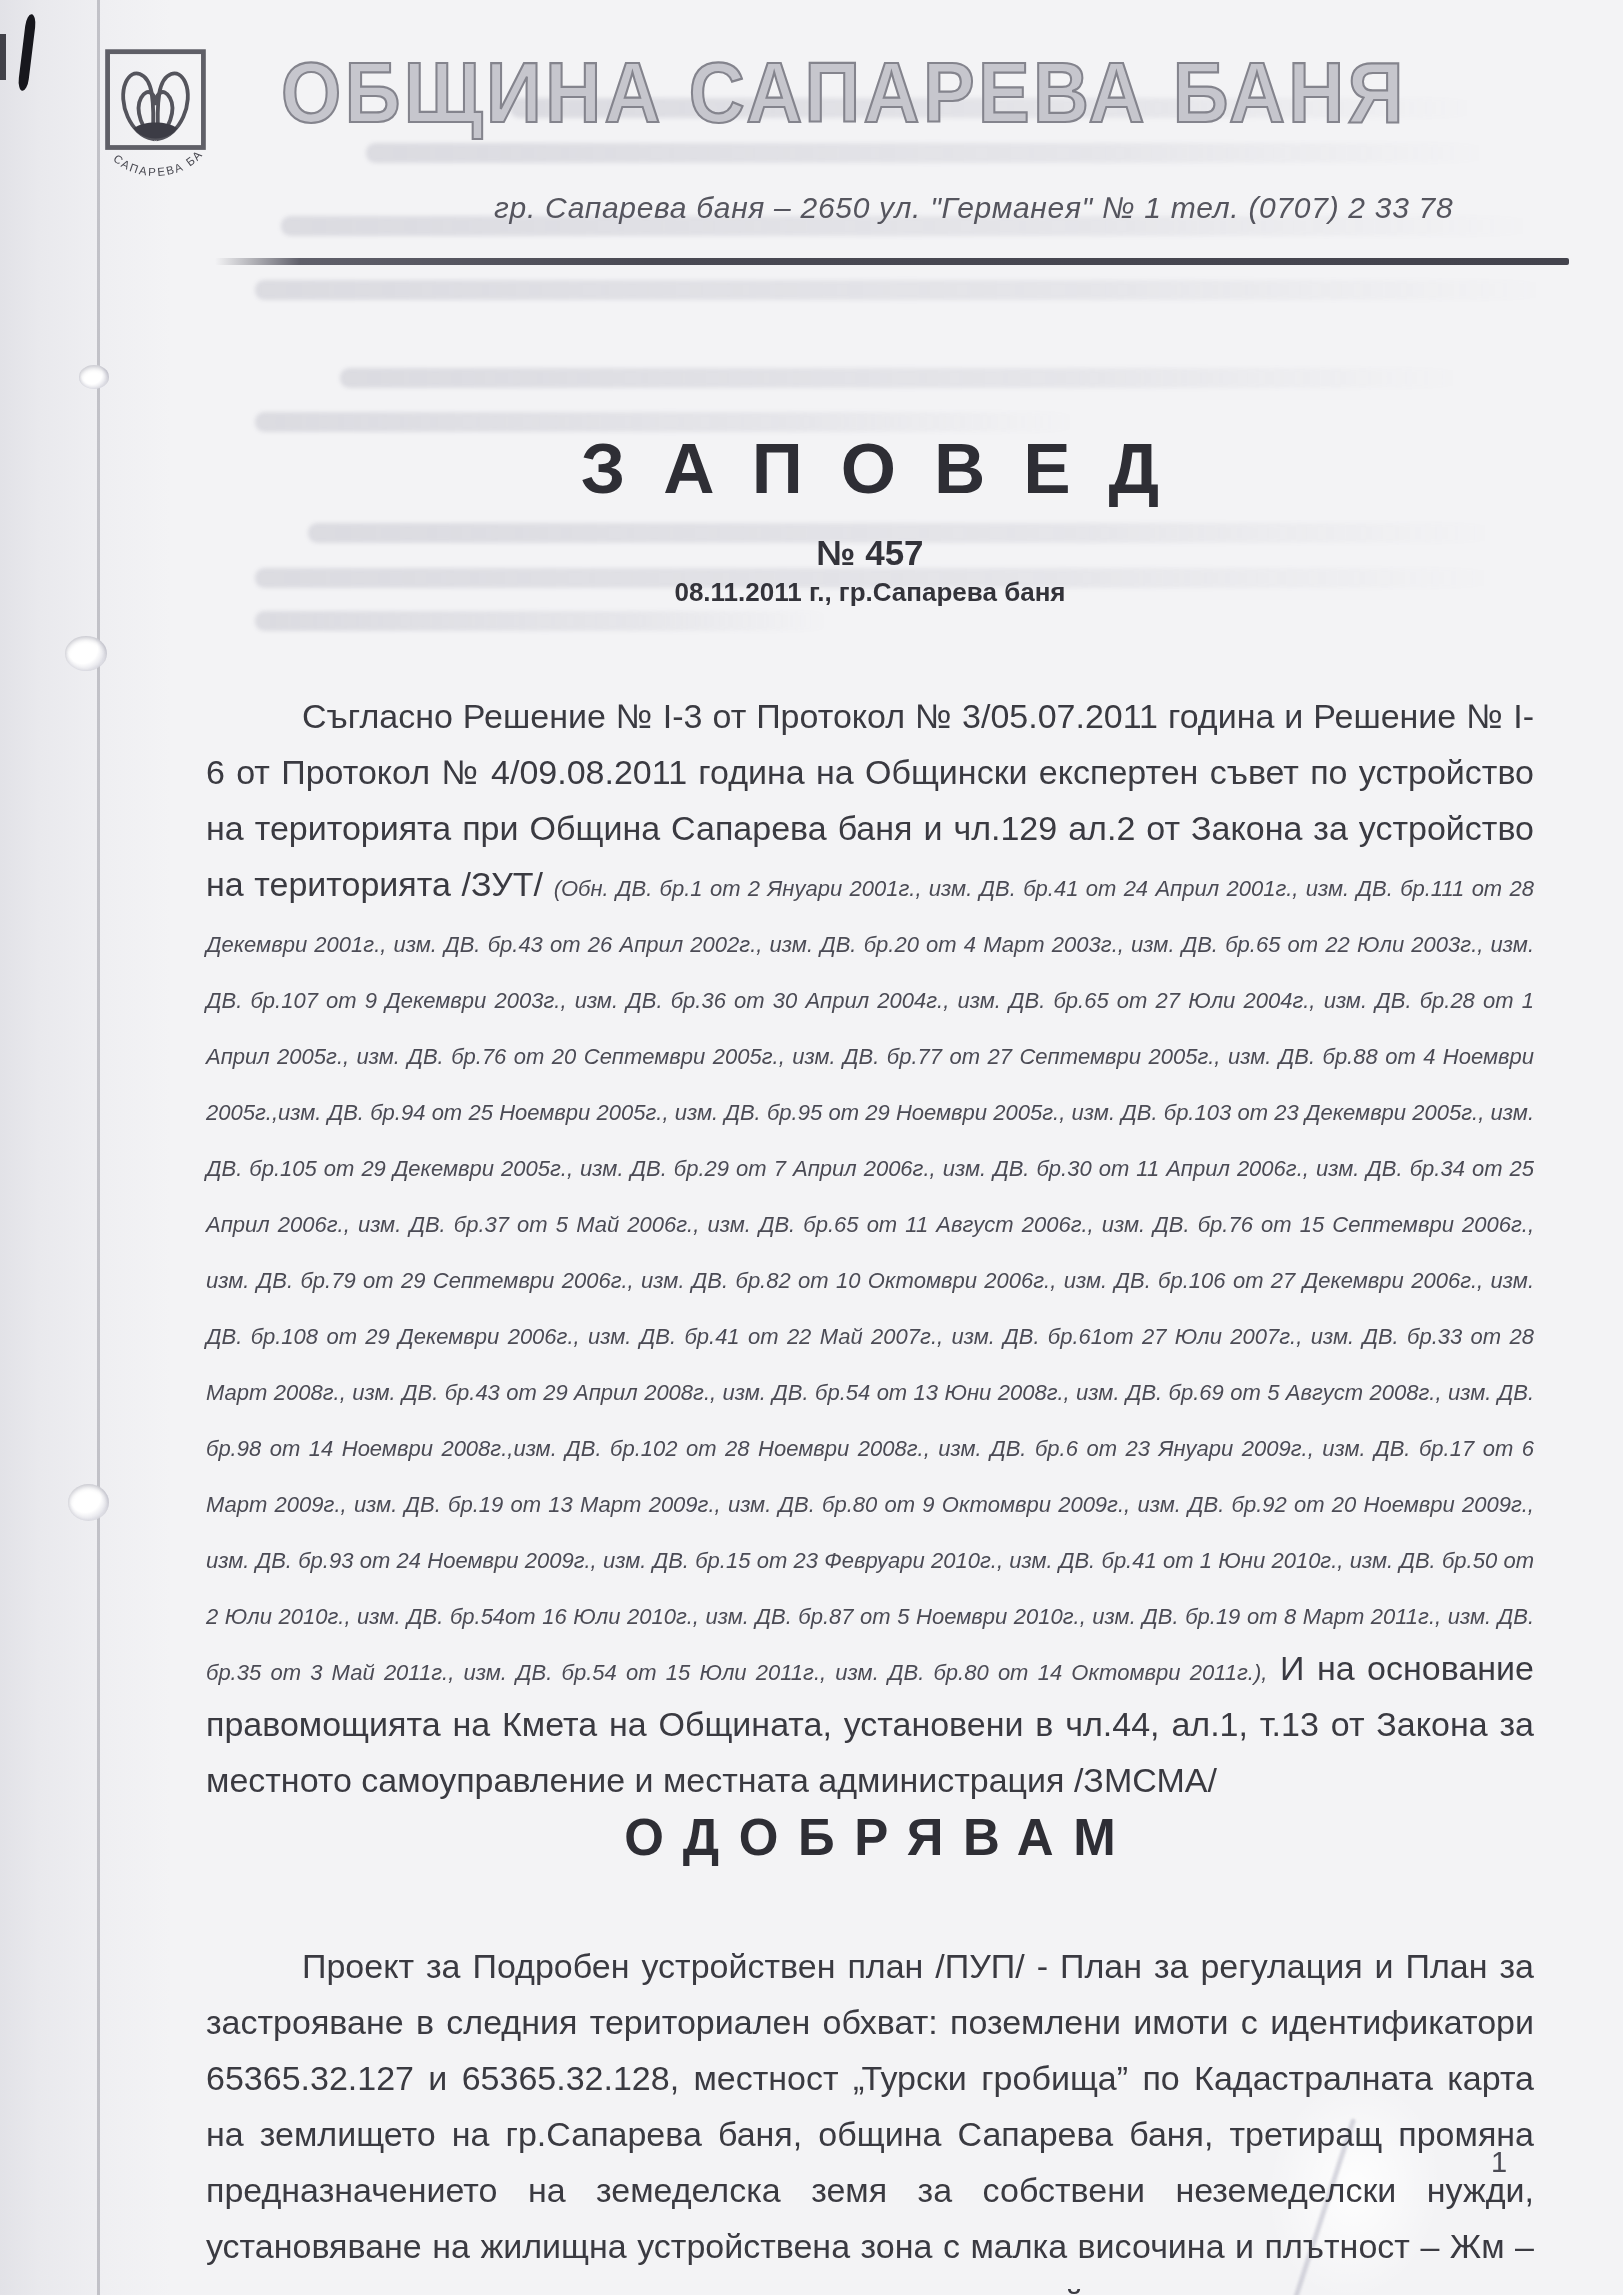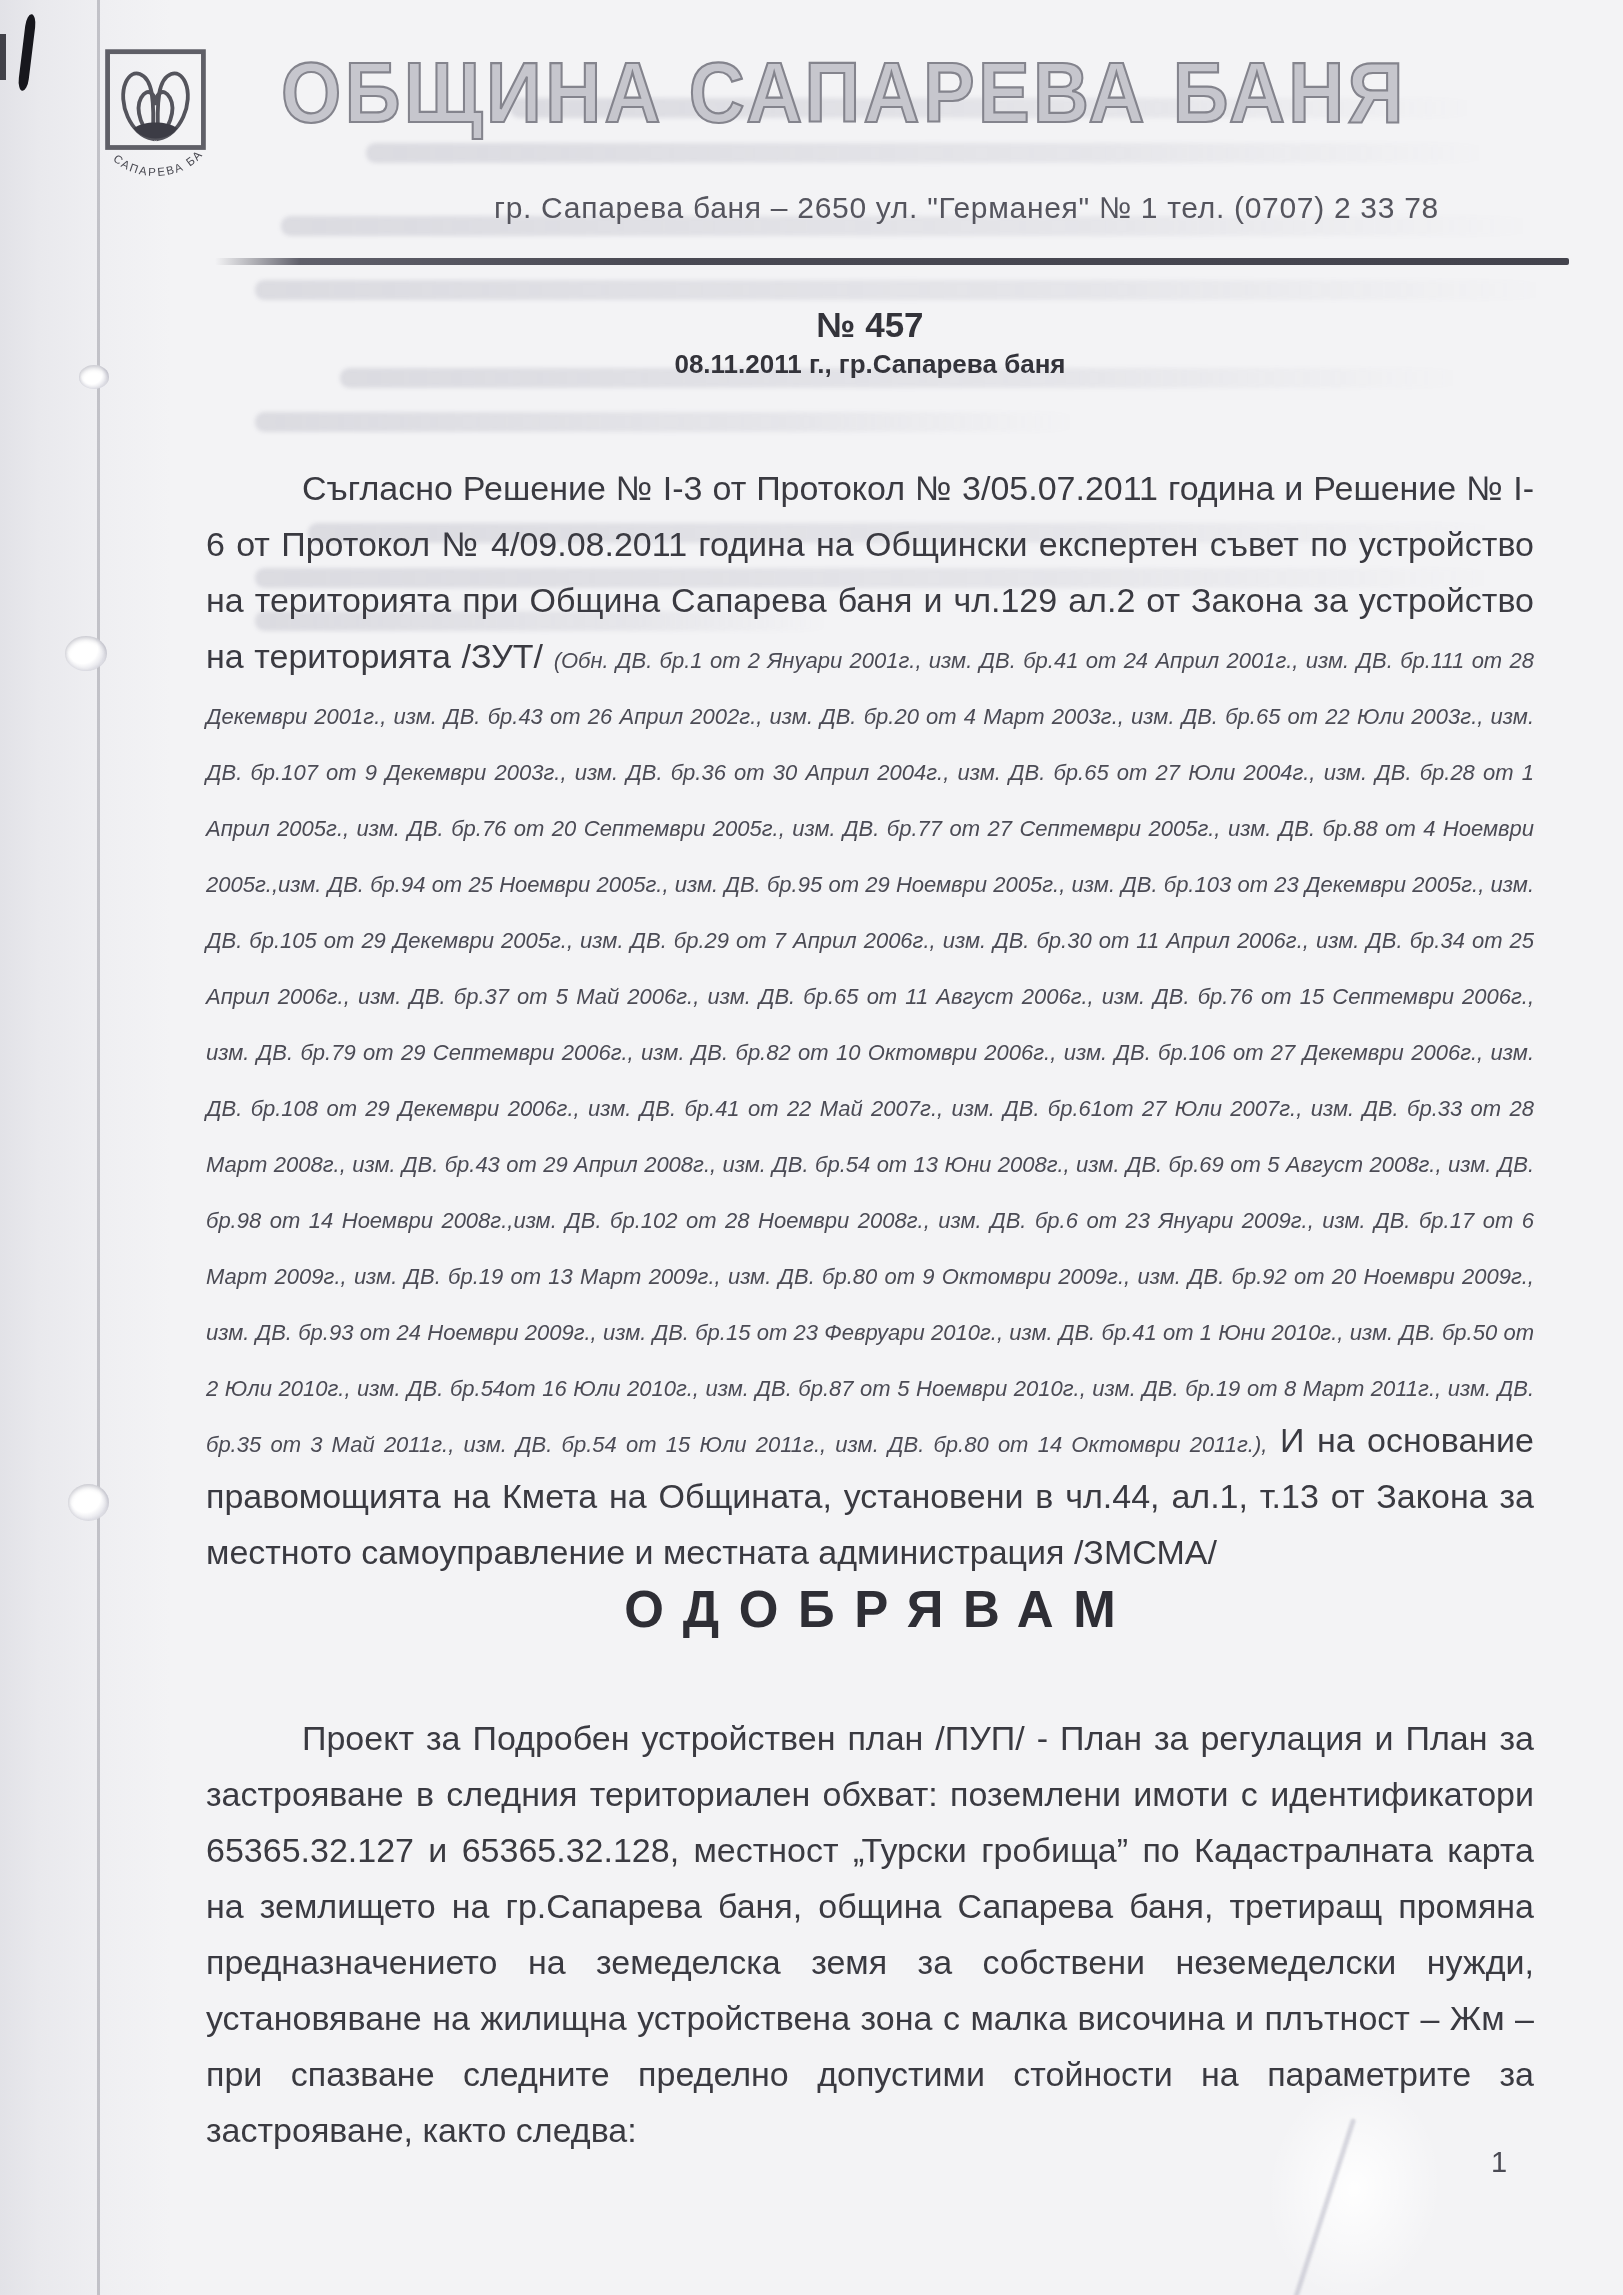--- a/index.html
+++ b/index.html
@@ -33,21 +33,21 @@
   .logo{position:absolute;left:98px;top:46px;width:115px;height:157px;}
   .org-name{
     position:absolute;left:281px;top:44px;width:1178px;
     font-size:76px;font-weight:bold;letter-spacing:3.3px;white-space:nowrap;
     color:#c6c6cd;
     -webkit-text-stroke:2px #84848d;
     transform:scale(1.02,1.12);transform-origin:left top;
   }
   .address-line{
     position:absolute;left:494px;top:191px;width:982px;
-    font-size:30px;color:#55555e;letter-spacing:0.7px;white-space:nowrap;
+    font-size:30px;font-style:italic;color:#55555e;letter-spacing:0.7px;white-space:nowrap;
   }
   .rule{
     position:absolute;left:215px;top:258px;right:54px;height:6.5px;border-radius:2px;
     background:linear-gradient(90deg,rgba(70,70,82,0) 0,rgba(70,70,82,.85) 85px,#494953 32%,#43434d 100%);
     box-shadow:0 -5.9px 0 -3.9px rgba(75,75,88,.55);
   }
 
   .content{position:absolute;left:206px;top:281px;width:1328px;}
   .doc-title{margin-top:147px;text-align:center;font-size:71px;font-weight:bold;
     letter-spacing:38px;text-indent:38px;color:#2e2e35;}
@@ -100,20 +100,21 @@
         <textPath href="#logoArc" xlink:href="#logoArc" startOffset="8">САПАРЕВА БАНЯ</textPath>
       </text>
     </svg>
   </div>
   <div class="org-name">ОБЩИНА САПАРЕВА БАНЯ</div>
   <div class="address-line">гр. Сапарева баня – 2650 ул. "Германея" № 1 тел. (0707) 2 33 78</div>
   <div class="rule"></div>
 
   <div class="content">
 
+    <div class="doc-title">ЗАПОВЕД</div>
     <div class="doc-number">№ 457</div>
     <div class="doc-date">08.11.2011 г., гр.Сапарева баня</div>
 
     <p class="body-text p1"><span>Съгласно Решение № I-3 от Протокол № 3/05.07.2011 година и Решение № I-6 от Протокол № 4/09.08.2011 година на Общински експертен съвет по устройство на територията при Община Сапарева баня  и чл.129 ал.2 от Закона за устройство на територията /ЗУТ/ </span><span class="small-run">(Обн. ДВ. бр.1 от 2 Януари 2001г., изм. ДВ. бр.41 от 24 Април 2001г., изм. ДВ. бр.111 от 28 Декември 2001г., изм. ДВ. бр.43 от 26 Април 2002г., изм. ДВ. бр.20 от 4 Март 2003г., изм. ДВ. бр.65 от 22 Юли 2003г., изм. ДВ. бр.107 от 9 Декември 2003г., изм. ДВ. бр.36 от 30 Април 2004г., изм. ДВ. бр.65 от 27 Юли 2004г., изм. ДВ. бр.28 от 1 Април 2005г., изм. ДВ. бр.76 от 20 Септември 2005г., изм. ДВ. бр.77 от 27 Септември 2005г., изм. ДВ. бр.88 от 4 Ноември 2005г.,изм. ДВ. бр.94 от 25 Ноември 2005г., изм. ДВ. бр.95 от 29 Ноември 2005г., изм. ДВ. бр.103 от 23 Декември 2005г., изм. ДВ. бр.105 от 29 Декември 2005г., изм. ДВ. бр.29 от 7 Април 2006г., изм. ДВ. бр.30 от 11 Април 2006г., изм. ДВ. бр.34 от 25 Април 2006г., изм. ДВ. бр.37 от 5 Май 2006г., изм. ДВ. бр.65 от 11 Август 2006г., изм. ДВ. бр.76 от 15 Септември 2006г., изм. ДВ. бр.79 от 29 Септември 2006г., изм. ДВ. бр.82 от 10 Октомври 2006г., изм. ДВ. бр.106 от 27 Декември 2006г., изм. ДВ. бр.108 от 29 Декември 2006г., изм. ДВ. бр.41 от 22 Май 2007г., изм. ДВ. бр.61от 27 Юли 2007г., изм. ДВ. бр.33 от 28 Март 2008г., изм. ДВ. бр.43 от 29 Април 2008г., изм. ДВ. бр.54 от 13 Юни 2008г., изм. ДВ. бр.69 от 5 Август 2008г., изм. ДВ. бр.98 от 14 Ноември 2008г.,изм. ДВ. бр.102 от 28 Ноември 2008г., изм. ДВ. бр.6 от 23 Януари 2009г., изм. ДВ. бр.17 от 6 Март 2009г., изм. ДВ. бр.19 от 13 Март 2009г., изм. ДВ. бр.80 от 9 Октомври 2009г., изм. ДВ. бр.92 от 20 Ноември 2009г., изм. ДВ. бр.93 от 24 Ноември 2009г., изм. ДВ. бр.15 от 23 Февруари 2010г., изм. ДВ. бр.41 от 1 Юни 2010г., изм. ДВ. бр.50 от 2 Юли 2010г., изм. ДВ. бр.54от 16 Юли 2010г., изм. ДВ. бр.87 от 5 Ноември 2010г., изм. ДВ. бр.19 от 8 Март 2011г., изм. ДВ. бр.35 от 3 Май 2011г., изм. ДВ. бр.54 от 15 Юли 2011г., изм. ДВ. бр.80 от 14 Октомври 2011г.),</span><span class="emph-run"> И </span><span>на основание правомощията на Кмета на Общината, установени в чл.44, ал.1, т.13 от Закона за местното самоуправление и местната администрация /ЗМСМА/</span></p>
 
     <div class="approve-heading">ОДОБРЯВАМ</div>
 
     <p class="body-text p2">Проект за Подробен устройствен план /ПУП/ - План за регулация и План за застрояване в следния териториален обхват: поземлени имоти с идентификатори 65365.32.127 и 65365.32.128, местност „Турски гробища” по Кадастралната карта на землището на гр.Сапарева баня, община Сапарева баня, третиращ промяна предназначението на земеделска земя за собствени неземеделски нужди, установяване на жилищна устройствена зона с малка височина и плътност – Жм – при спазване следните пределно допустими стойности на параметрите за застрояване, както следва:</p>
 
   </div>

